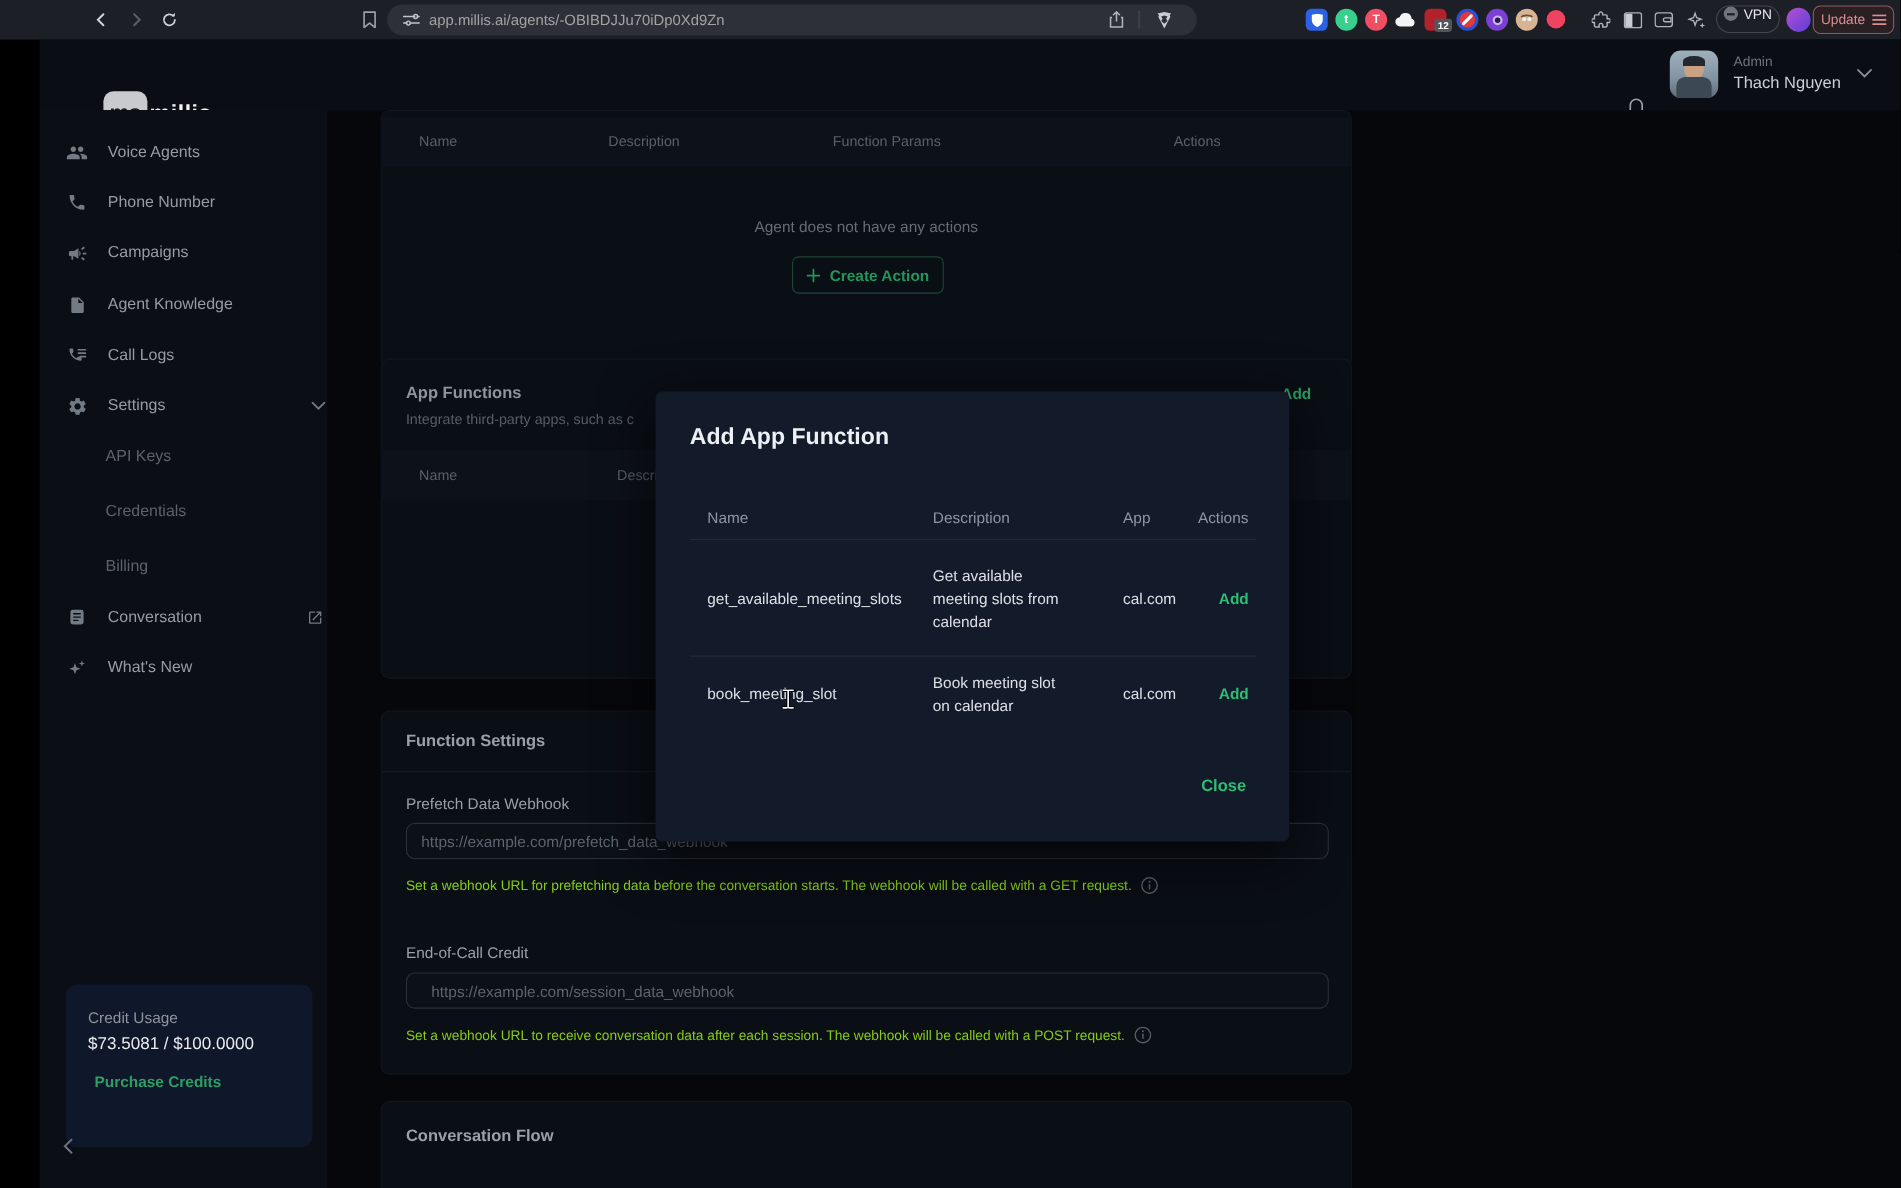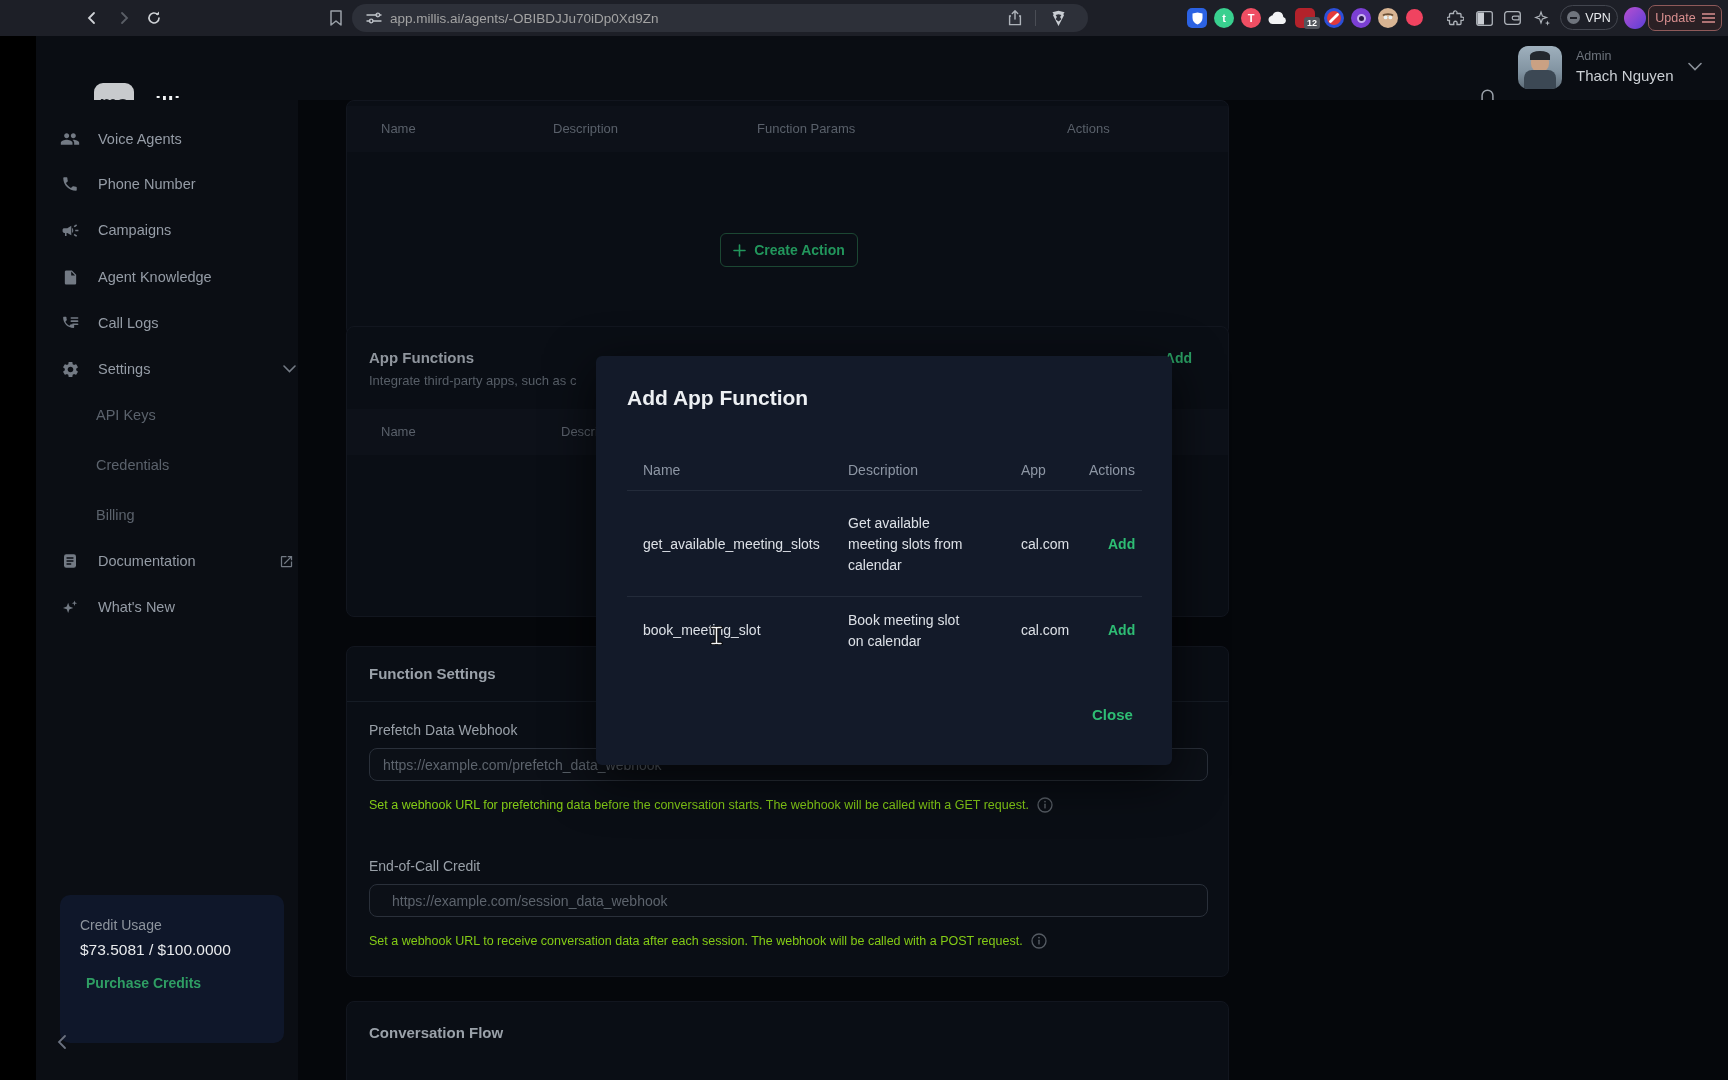--- a/index.html
+++ b/index.html
@@ -7,21 +7,21 @@
   #screen { position:relative; width:1728px; height:1080px; overflow:hidden;
             background:#000; font-family:"Liberation Sans", sans-serif; }
   .abs { position:absolute; }
 
   
   .chrome { position:absolute; left:0; top:0; width:1728px; height:36px; background:#1d1f27; }
   .nav-ico { position:absolute; top:6px; width:24px; height:24px; display:flex; align-items:center; justify-content:center; }
   .urlbar { position:absolute; left:352px; top:4px; width:736px; height:28px; background:#2d3039; border-radius:14px; display:flex; align-items:center; }
   .url-text { color:#a3a3a3; font-size:13.5px; margin-left:8px; white-space:nowrap; }
   .ext { position:absolute; top:8px; width:20px; height:20px; border-radius:50%; display:flex; align-items:center; justify-content:center; font-size:11px; font-weight:bold; color:#fff; }
-  .vpn-pill { position:absolute; left:1560px; top:5px; width:58px; height:25px; border:1px solid #43464f; border-radius:13px; display:flex; align-items:center; justify-content:center; gap:5px; color:#e7e9ec; font-size:12.5px; }
+  .vpn-pill { position:absolute; left:1560px; top:5px; width:58px; height:25px; border:1px solid #43464f; border-radius:13px; display:flex; justify-content:center; gap:5px; color:#e7e9ec; font-size:12.5px; }
   .update-btn { position:absolute; left:1648px; top:5px; width:74px; height:26px; border:1px solid #8f5a5a; background:#2a2024; border-radius:7px; display:flex; align-items:center; justify-content:center; gap:6px; color:#d98f8f; font-size:12.5px; }
 
   
   .app-header { position:absolute; left:36px; top:36px; width:1692px; height:64px; background:#0a0d13; }
   .logo-badge { position:absolute; left:58px; top:47px; width:40px; height:40px; border-radius:9px; background:#c8cacd; color:#1b1e24; font-weight:bold; font-size:20px; display:flex; align-items:center; justify-content:center; }
   .logo-name { position:absolute; left:100px; top:56px; color:#f2f4f6; font-size:21px; font-weight:bold; letter-spacing:.5px; }
   .sidebar { position:absolute; left:36px; top:100px; width:262px; height:980px; background:#0b0e14; }
   .main-bg { position:absolute; left:298px; top:100px; width:1430px; height:980px; background:#05070b; }
 
   .side-item { position:absolute; left:60px; width:230px; height:40px; display:flex; align-items:center; gap:18px; color:#959ca6; font-size:14.5px; cursor:pointer; }
@@ -267,21 +267,21 @@
   <div class="side-item dim" style="top:495px">
     <span>Billing</span>
   </div>
   <div class="side-item" style="top:541px">
     <span class="side-ico">
         <svg width="18" height="18" viewBox="0 0 24 24">
           <rect x="4" y="3" width="16" height="18" rx="3" fill="#737a84"></rect>
           <path d="M8 8h8M8 12h8M8 16h5" stroke="#0b0e14" stroke-width="1.7" stroke-linecap="round"></path>
         </svg>
       </span>
-    <span>Documentation</span>
+    <span>Conversation</span>
     <svg style="position:absolute; right:-4px" width="15" height="15" viewBox="0 0 24 24">
         <path d="M19 19H5V5h7V3H5c-1.11 0-2 .9-2 2v14c0 1.1.89 2 2 2h14c1.1 0 2-.9 2-2v-7h-2v7zM14 3v2h3.59l-9.83 9.83 1.41 1.41L19 6.41V10h2V3h-7z" fill="#737a84"></path>
       </svg>
   </div>
   <div class="side-item" style="top:587px">
     <span class="side-ico">
         <svg width="19" height="19" viewBox="0 0 24 24">
           <path d="M9 6l1.7 4.8L15.5 12.5l-4.8 1.7L9 19l-1.7-4.8L2.5 12.5l4.8-1.7z" fill="#737a84"></path>
           <path d="M17 3l.9 2.6L20.5 6.5l-2.6.9L17 10l-.9-2.6L13.5 6.5l2.6-.9z" fill="#737a84"></path>
         </svg>
@@ -300,20 +300,21 @@
       </svg>
   </div>
 
   <div class="card" style="top:100px; height:236px">
     <div class="thead-row" style="top:5px; height:46px">
       <span class="th" style="left:34px; top:15px">Name</span>
       <span class="th" style="left:206px; top:15px">Description</span>
       <span class="th" style="left:410px; top:15px">Function Params</span>
       <span class="th" style="left:720px; top:15px">Actions</span>
     </div>
+    <div class="abs" style="left:0; top:97px; width:100%; text-align:center; color:#666d75; font-size:14px">Agent does not have any actions</div>
     <button class="create-btn" style="left:373px; top:132px; width:138px; height:34px">
       <svg width="13" height="13" viewBox="0 0 13 13">
           <path d="M6.5 1v11M1 6.5h11" stroke="#22965c" stroke-width="1.6" stroke-linecap="round"></path>
         </svg>
       <span>Create Action</span>
     </button>
   </div>
 
   <div class="card" style="top:326px; height:291px">
     <div class="abs section-title" style="left:22px; top:22px">App Functions</div>

